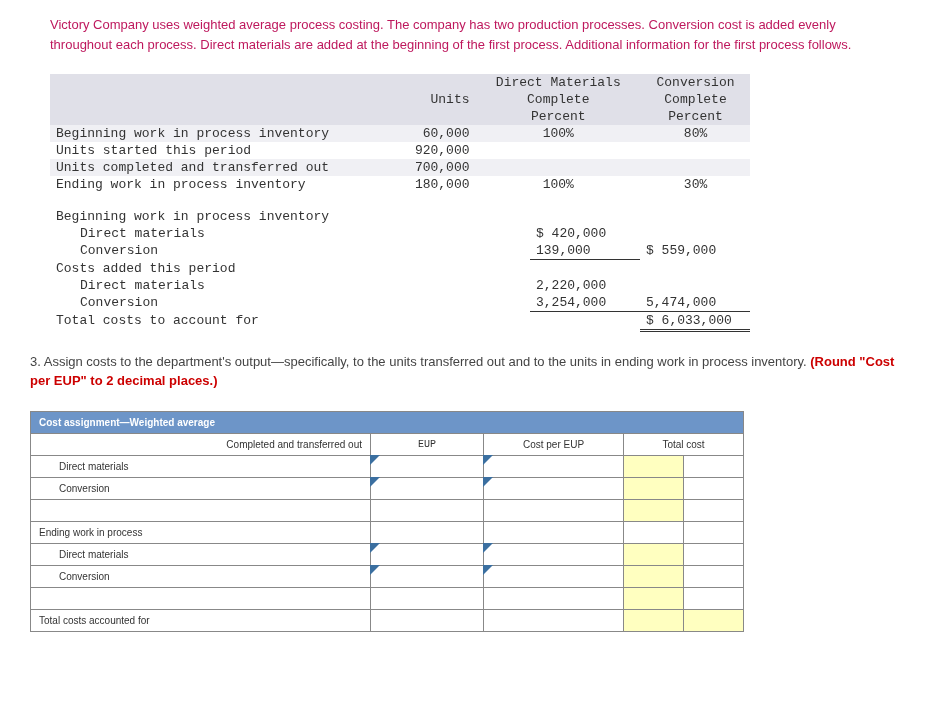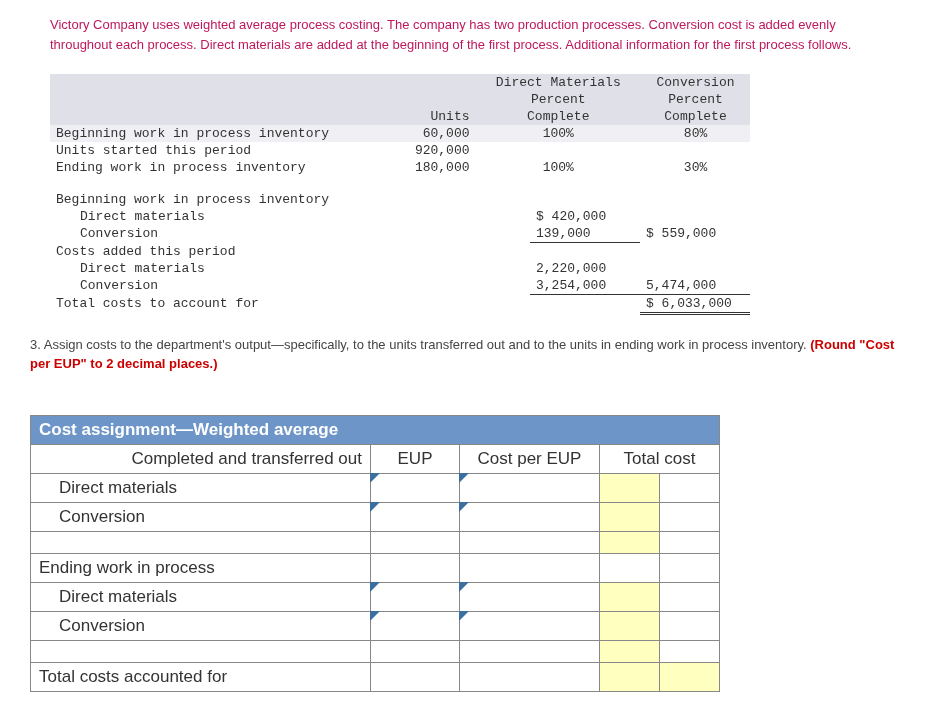--- a/index.html
+++ b/index.html
@@ -44,35 +44,34 @@
       line-height: 1.5;
       color: #444;
     }
     .question .red { color: #c00; font-weight: bold; }
     .answer-area {
       padding: 0 30px 30px 30px;
     }
     .answer-table {
       border-collapse: collapse;
       font-family: Arial, sans-serif;
-      font-size: 17px;
-      margin-top: 21px;
+      font-size: 10px;
     }
     .answer-table td, .answer-table th {
       border: 1px solid #888;
       padding: 4px 8px;
       height: 22px;
     }
     .answer-table .title-row td {
       background: #6d95c8;
       color: #fff;
       font-weight: bold;
     }
     .answer-table .label-col { width: 340px; }
-    .answer-table .col-eup { width: 89px; text-align: center; }
+    .answer-table .col-eup { width: 113px; text-align: center; font-family: Liberation Mono, monospace; }
     .answer-table .col-cpe { width: 140px; text-align: center; }
     .answer-table .col-tc2 { width: 120px; text-align: center; }
     .answer-table .hdr td { font-weight: normal; text-align: center; }
     .answer-table .indent td:first-child { padding-left: 28px; }
     .input-cell {
       position: relative;
     }
     .input-cell::before {
       content: "";
       position: absolute;
@@ -95,39 +94,45 @@
   <table class="data-table">
     <tbody>
         <tr class="hdr-row">
       <td></td>
           <td class="r"></td>
       <td class="c"><span>Direct Materials</span></td>
       <td class="c"><span>Conversion</span></td>
     </tr>
     <tr class="hdr-row">
       <td></td>
+      <td class="r"><span>Units</span></td>
+      <td class="c">Complete</td>
+      <td class="c">Complete</td>
+    </tr>
+    <tr class="hdr-row">
+      <td></td>
       <td class="r"></td>
       <td class="c">Percent</td>
       <td class="c">Percent</td>
-    </tr>
-    <tr class="hdr-row">
-      <td></td>
-      <td class="r"><span>Units</span></td>
-      <td class="c">Complete</td>
-      <td class="c">Complete</td>
     </tr>
     <tr class="gray">
       <td>Beginning work in process inventory</td>
       <td class="r">60,000</td>
       <td class="c">100%</td>
       <td class="c">80%</td>
     </tr>
     <tr>
       <td>Units started this period</td>
       <td class="r">920,000</td>
+      <td></td>
+          <td></td>
+    </tr>
+    <tr class="gray">
+      <td>Units completed and transferred out</td>
+      <td class="r">700,000</td>
       <td></td>
           <td></td>
     </tr>
     <tr>
       <td>Ending work in process inventory</td>
       <td class="r">180,000</td>
       <td class="c">100%</td>
       <td class="c">30%</td>
     </tr>
   </tbody>

